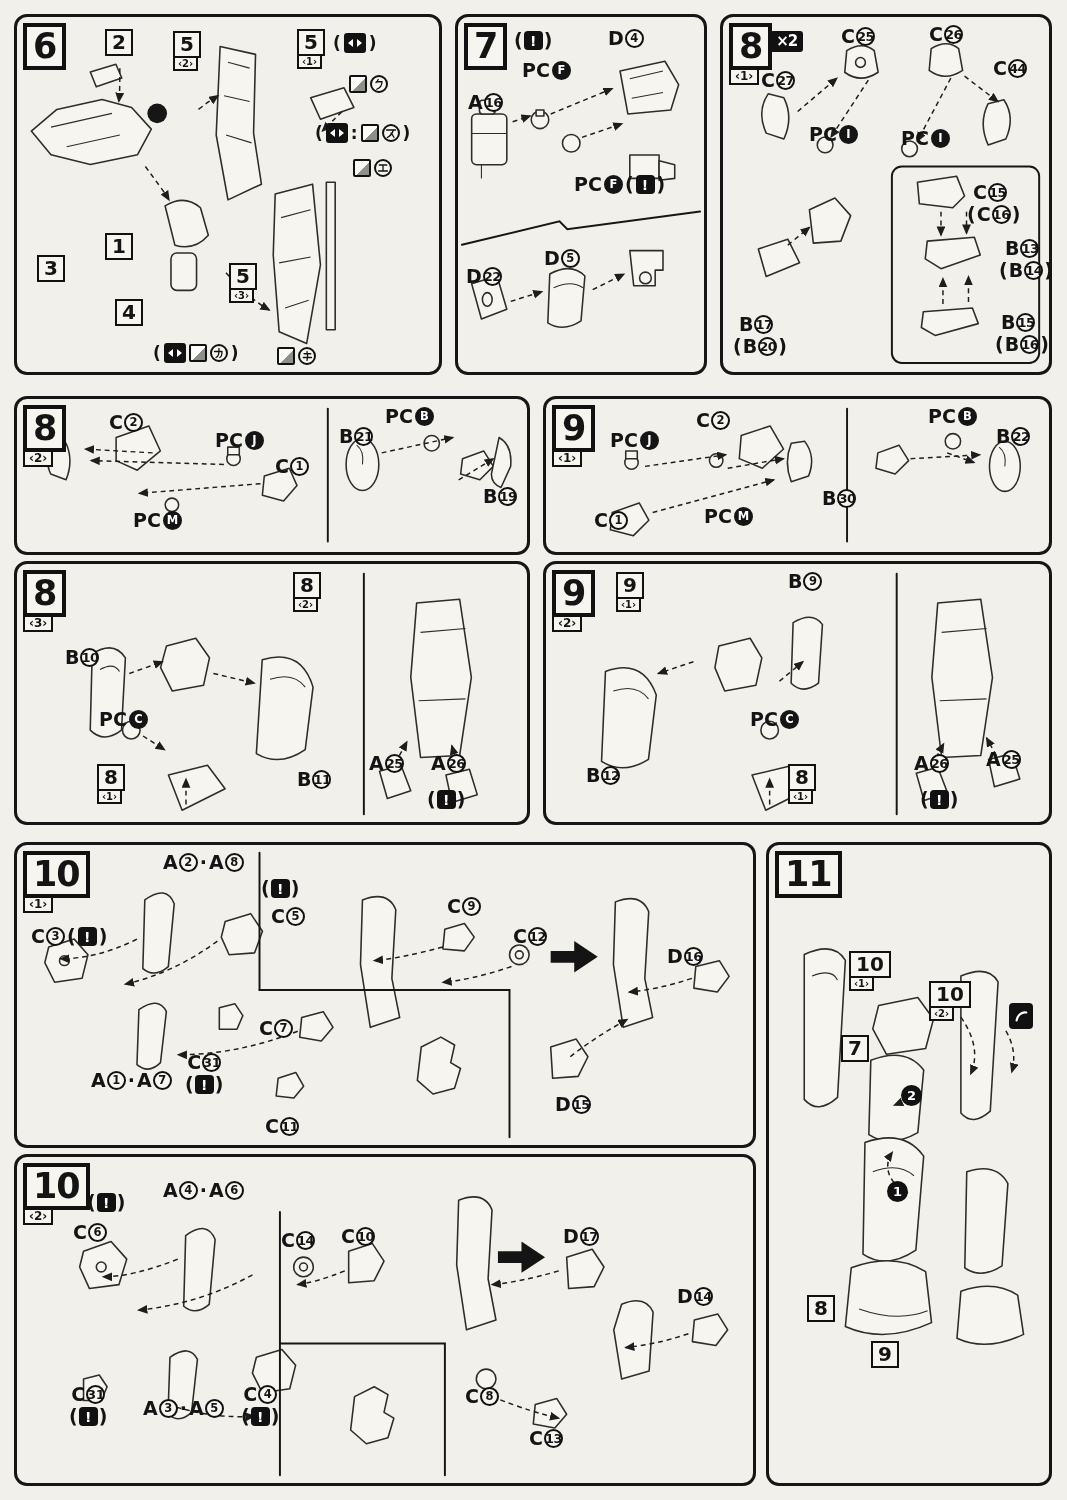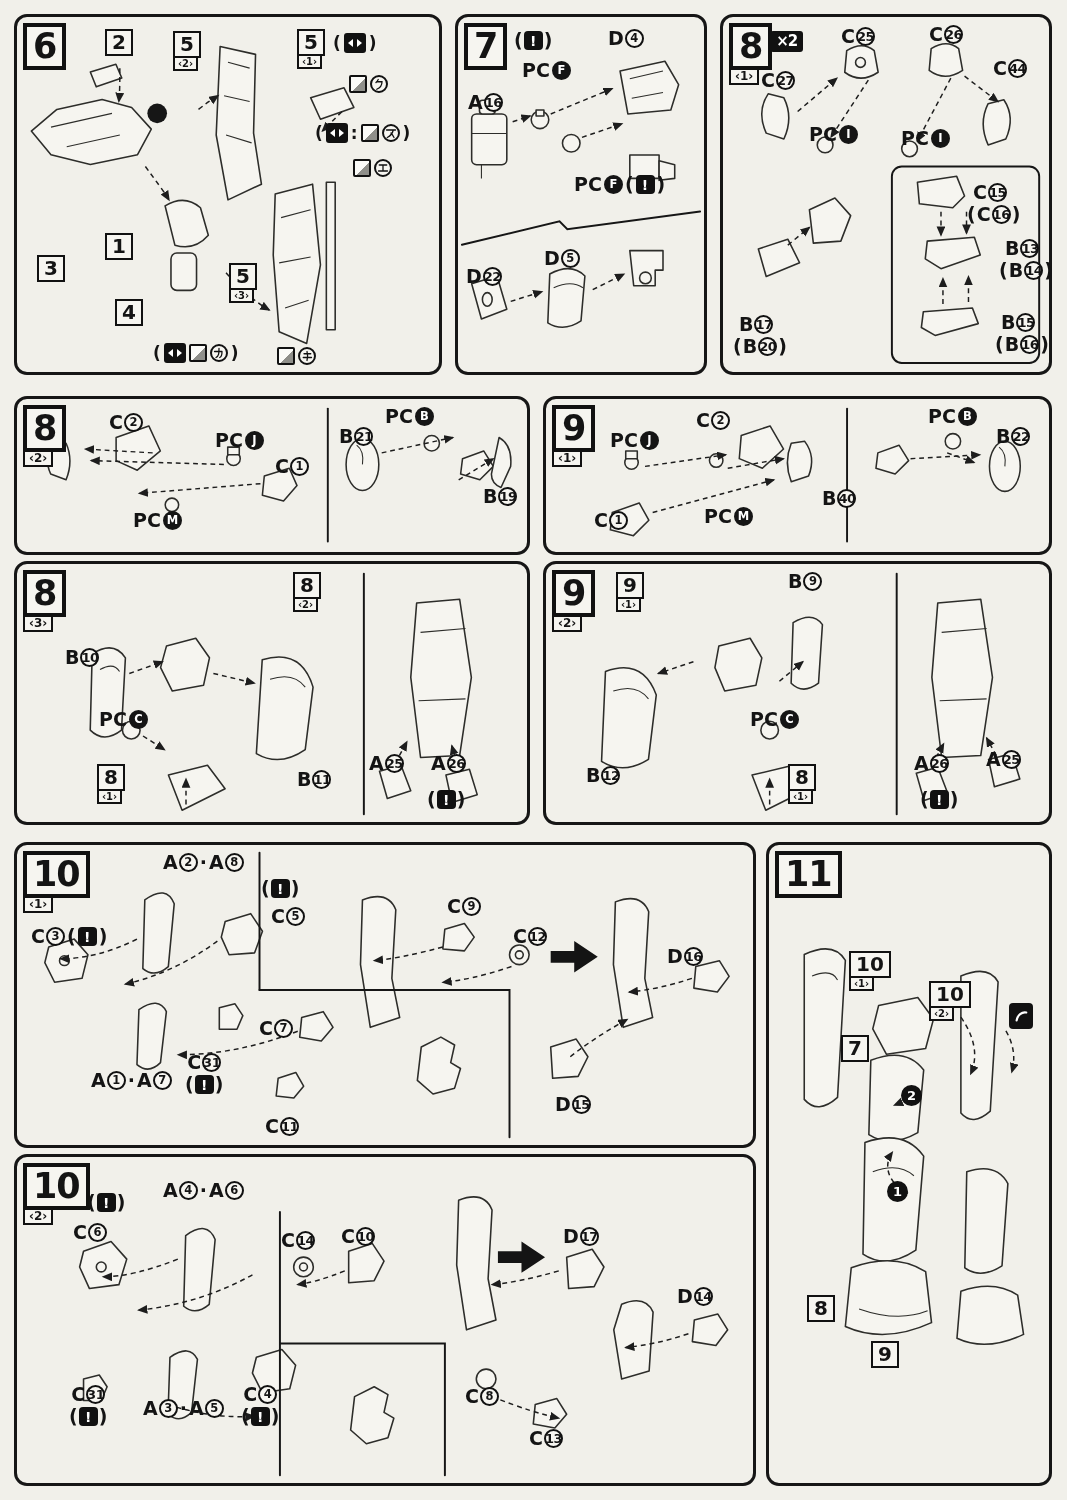--- a/index.html
+++ b/index.html
@@ -471,21 +471,21 @@
         <span class="txt">PC</span>
         <span class="circ dark">M</span>
       </span>
       <span class="lbl" style="left: 382px; top: 8px; position: absolute;">
         <span class="txt">PC</span>
         <span class="circ dark">B</span>
       </span>
       <span class="lbl" style="left: 276px; top: 90px; position: absolute;">
         <span class="row">
           <span class="txt">B</span>
-          <span class="circ two">40</span>
+          <span class="circ two">30</span>
         </span>
       </span>
       <span class="lbl" style="left: 450px; top: 28px; position: absolute;">
         <span class="row">
           <span class="txt">B</span>
           <span class="circ two">22</span>
         </span>
       </span>
     </div>
 

